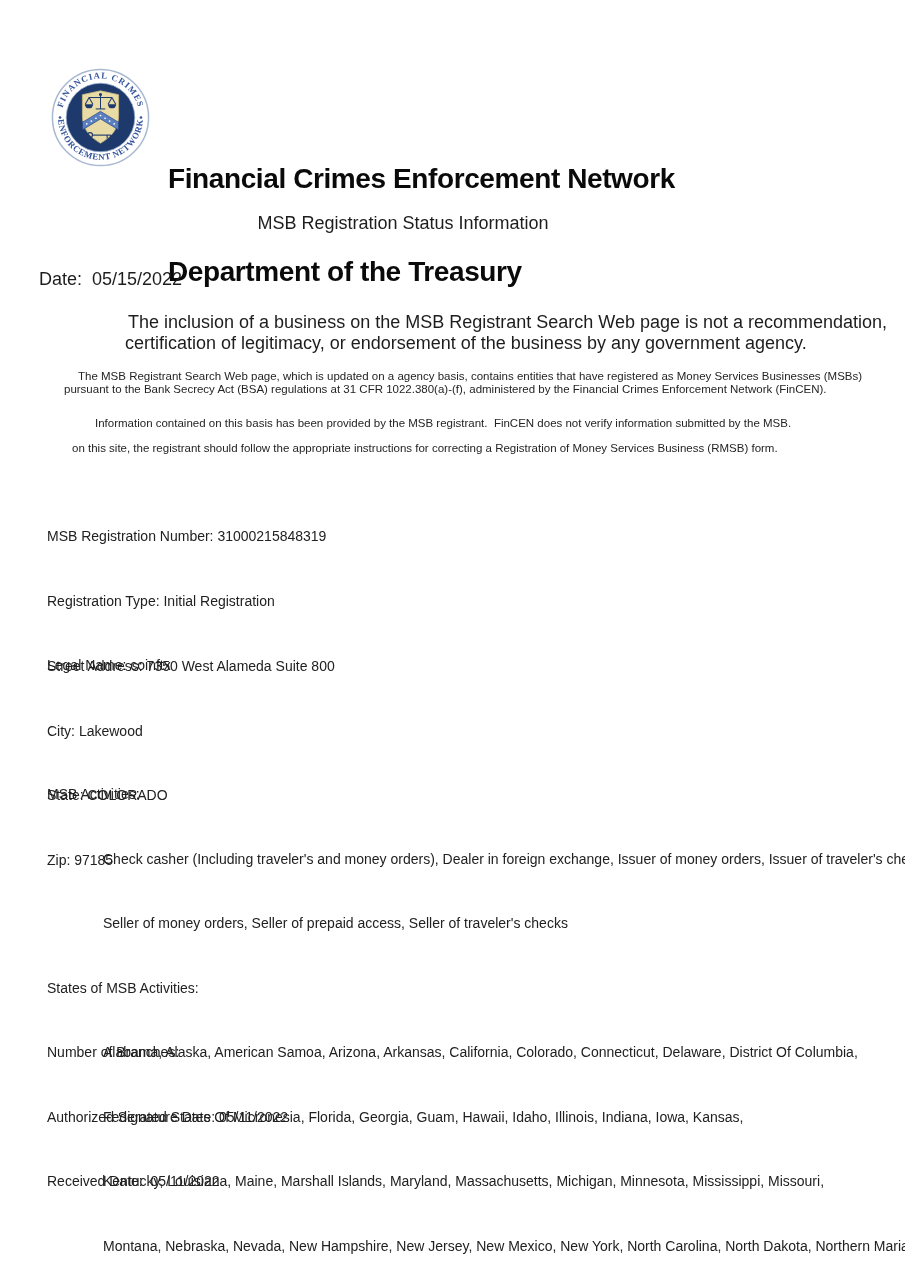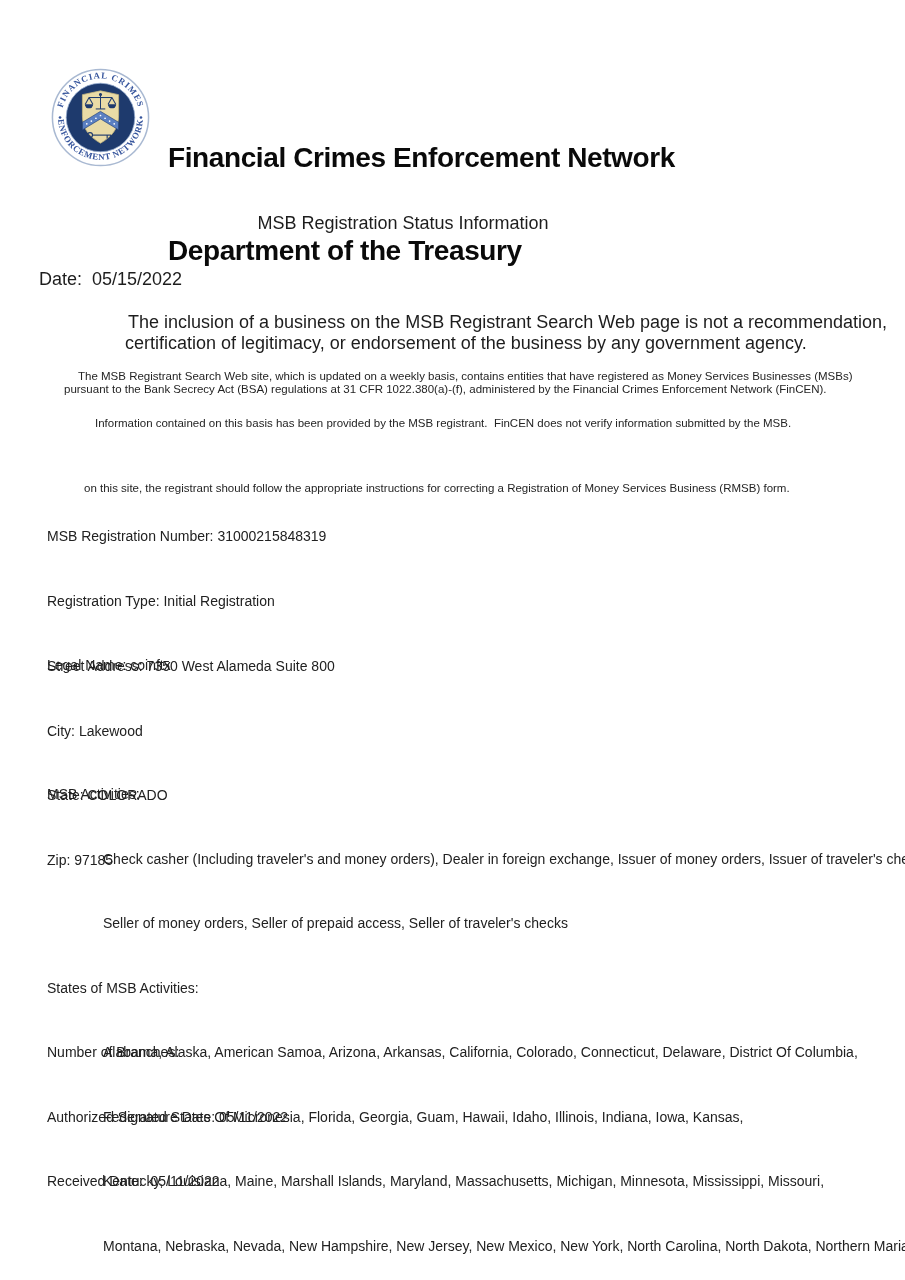--- a/index.html
+++ b/index.html
@@ -76,37 +76,37 @@
     </g>
 
     <g stroke="#1e3a6d" stroke-width="1.2" fill="none">
       <circle cx="41" cy="70.5" r="2.6"></circle>
       <line x1="43.6" y1="70.5" x2="63" y2="70.5"></line>
       <line x1="59" y1="70.5" x2="59" y2="74"></line>
       <line x1="62.8" y1="70.5" x2="62.8" y2="74.6"></line>
     </g>
   </svg>
 
-  <div class="abs hdr" style="left:168px; top:80px;">
+  <div class="abs hdr" style="left:168px; top:101px;">
     <div>Financial Crimes Enforcement Network</div>
     <div>Department of the Treasury</div>
   </div>
 
   <div class="abs t15 center" style="left:0; top:214px; width:806px;">MSB Registration Status Information</div>
 
   <div class="abs t15" style="left:39px; top:270px;text-align:center;">Date:  05/15/2022</div>
 
   <div class="abs t15" style="left:128px; top:313px;">The inclusion of a business on the MSB Registrant Search Web page is not a recommendation,</div>
   <div class="abs t15" style="left:125px; top:334px;">certification of legitimacy, or endorsement of the business by any government agency.</div>
 
-  <div class="abs t11" style="left:78px; top:370px;">The MSB Registrant Search Web site, which is updated on a weekly basis, contains entities that have registered as Money Services Businesses (MSBs)</div>
+  <div class="abs t11" style="left:78px; top:370px;">The MSB Registrant Search Web page, which is updated on a agency basis, contains entities that have registered as Money Services Businesses (MSBs)</div>
   <div class="abs t11" style="left:64px; top:383px;">pursuant to the Bank Secrecy Act (BSA) regulations at 31 CFR 1022.380(a)-(f), administered by the Financial Crimes Enforcement Network (FinCEN).</div>
 
   <div class="abs t11" style="left:95px; top:417px;">Information contained on this basis has been provided by the MSB registrant.  FinCEN does not verify information submitted by the MSB.</div>
-  <div class="abs t11" style="left:84px; top:442px;margin-top:40px;">on this site, the registrant should follow the appropriate instructions for correcting a Registration of Money Services Business (RMSB) form.</div>
+  <div class="abs t11" style="left:72px; top:442px;">on this site, the registrant should follow the appropriate instructions for correcting a Registration of Money Services Business (RMSB) form.</div>
 
   <div class="abs fields" style="left:47px; top:483px;">
     <div>MSB Registration Number: 31000215848319</div>
     <div>Registration Type: Initial Registration</div>
     <div>Legal Name: coinftx</div>
   </div>
 
   <div class="abs fields" style="left:47px; top:613px;">
     <div>Street Address: 7350 West Alameda Suite 800</div>
     <div>City: Lakewood</div>

